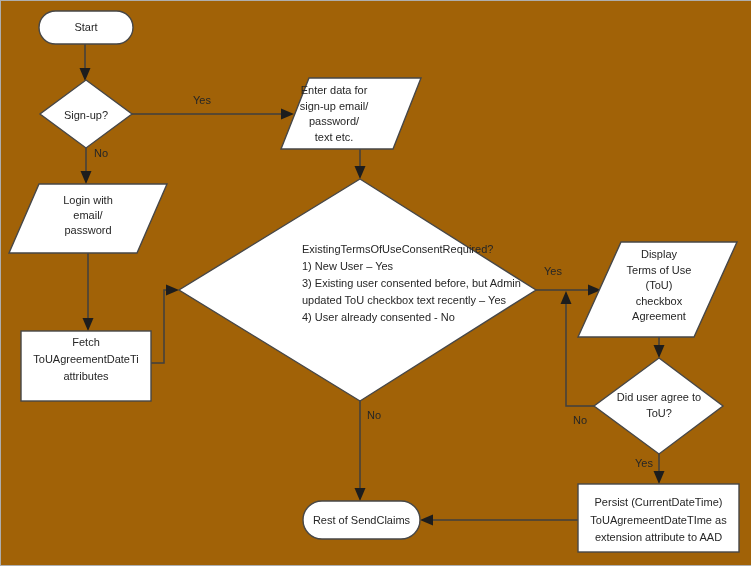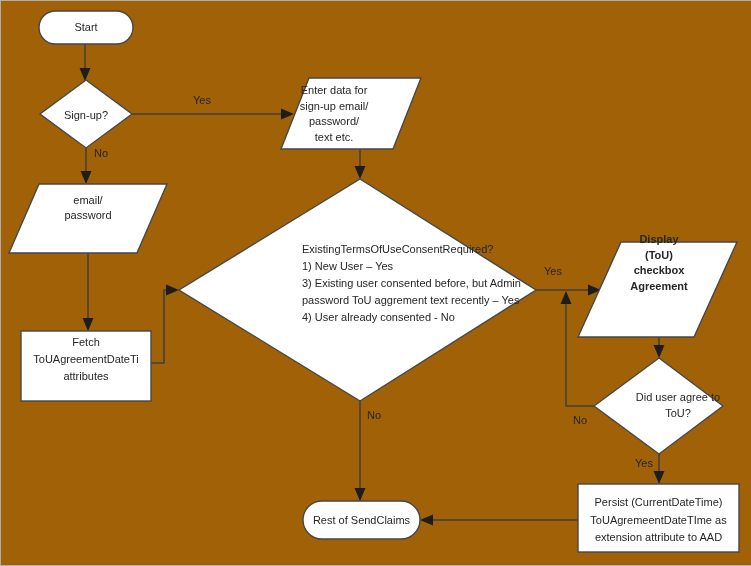--- a/index.html
+++ b/index.html
@@ -89,46 +89,48 @@
   <div class="label center" style="left:39px; top:107px; width:92px;">Sign-up?</div>
 
   <div class="label center lh155" style="left:273px; top:82px; width:120px;">
     <div>Enter data for</div>
     <div>sign-up email/</div>
     <div>password/</div>
     <div>text etc.</div>
   </div>
 
   <div class="label center" style="left:28px; top:192px; width:118px;">
+    <div>Login with</div>
     <div>email/</div>
     <div>password</div>
   </div>
 
   <div class="label center lh17" style="left:21px; top:333px; width:128px;">
     <div>Fetch</div>
     <div>ToUAgreementDateTi</div>
     <div>attributes</div>
   </div>
 
   <div class="label lh17" style="left:257px; top:240px;margin-left:44px;">
     <div>ExistingTermsOfUseConsentRequired?</div>
     <div>1) New User – Yes</div>
     <div>3) Existing user consented before, but Admin</div>
-    <div>password ToU aggrement text recently – Yes</div>
+    <div>updated ToU checkbox text recently – Yes</div>
     <div>4) User already consented - No</div>
   </div>
 
-  <div class="label center lh155" style="left:597px; top:231px; width:122px;font-weight:bold;">
+  <div class="label center lh155" style="left:597px; top:246px; width:122px;">
     <div>Display</div>
+    <div>Terms of Use</div>
     <div>(ToU)</div>
     <div>checkbox</div>
     <div>Agreement</div>
   </div>
 
-  <div class="label center lh16" style="left:617px; top:388px; width:120px;text-align:center;">
+  <div class="label center lh16" style="left:598px; top:388px; width:120px;text-align:center;">
     <div>Did user agree to</div>
     <div>ToU?</div>
   </div>
 
   <div class="label center lh175" style="left:578px; top:493px; width:159px;">
     <div>Persist (CurrentDateTime)</div>
     <div>ToUAgremeentDateTIme as</div>
     <div>extension attribute to AAD</div>
   </div>
 

